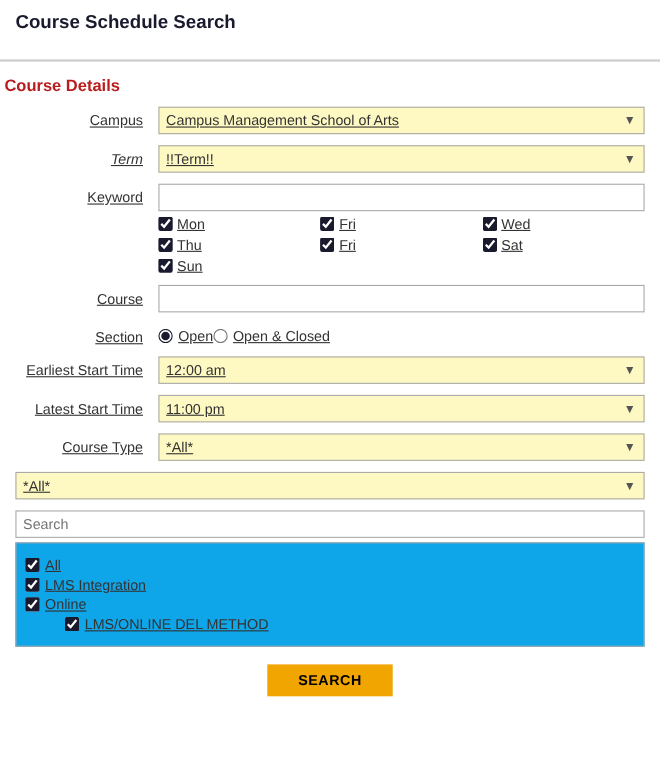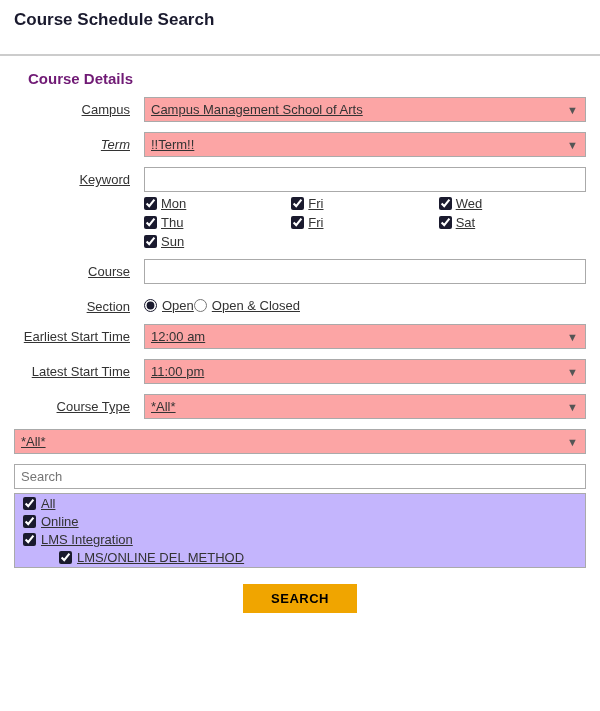--- a/index.html
+++ b/index.html
@@ -19,22 +19,22 @@
 
     .page-header h1 {
       font-size: 17px;
       font-weight: bold;
       color: #1a1a2e;
     }
 
     .section-title {
       font-size: 15px;
       font-weight: bold;
-      color: #701a75;
-      padding: 14px 14px 10px 28px;
+      color: #b91c1c;
+      padding: 14px 14px 10px 4px;
     }
 
     .form-container {
       padding: 0 14px 14px 14px;
     }
 
     .form-row {
       display: flex;
       align-items: flex-start;
       margin-bottom: 10px;
@@ -65,21 +65,21 @@
       display: flex;
       align-items: center;
     }
 
     .select-wrapper select {
       width: 100%;
       border: 1px solid #aaa;
       padding: 4px 28px 4px 6px;
       font-size: 13px;
       appearance: none;
-      background: #fca5a5;
+      background: #fef9c3;
       color: #333;
       cursor: pointer;
     }
 
     .chevron-icon {
       position: absolute;
       right: 8px;
       pointer-events: none;
       color: #555;
       font-size: 11px;
@@ -133,22 +133,22 @@
     .delivery-search {
       width: 100%;
       border: 1px solid #aaa;
       padding: 4px 6px;
       font-size: 13px;
       margin-bottom: 4px;
     }
 
     .delivery-list {
       border: 1px solid #aaa;
-      padding: 2px 8px;
-      background: #c4b5fd;
+      padding: 12px 8px;
+      background: #0ea5e9;
     }
 
     .delivery-item {
       display: flex;
       align-items: center;
       gap: 5px;
       font-size: 13px;
       margin-bottom: 3px;
     }
 
@@ -322,25 +322,25 @@
   <div class="form-row">
     <div class="form-control-wrap">
       <input type="text" class="delivery-search" placeholder="Search" style="">
       <div class="delivery-list">
         <div class="delivery-item">
           <input type="checkbox" checked="" style="">
           <span>All</span>
         </div>
         <div class="delivery-item">
           <input type="checkbox" checked="" style="">
+          <span>LMS Integration</span>
+        </div>
+        <div class="delivery-item">
+          <input type="checkbox" checked="" style="">
           <span>Online</span>
-        </div>
-        <div class="delivery-item">
-          <input type="checkbox" checked="" style="">
-          <span>LMS Integration</span>
         </div>
         <div class="delivery-item">
           <input type="checkbox" checked="" style="">
           <span>LMS/ONLINE DEL METHOD</span>
         </div>
       </div>
     </div>
   </div>
 
   <div class="search-btn-row">

